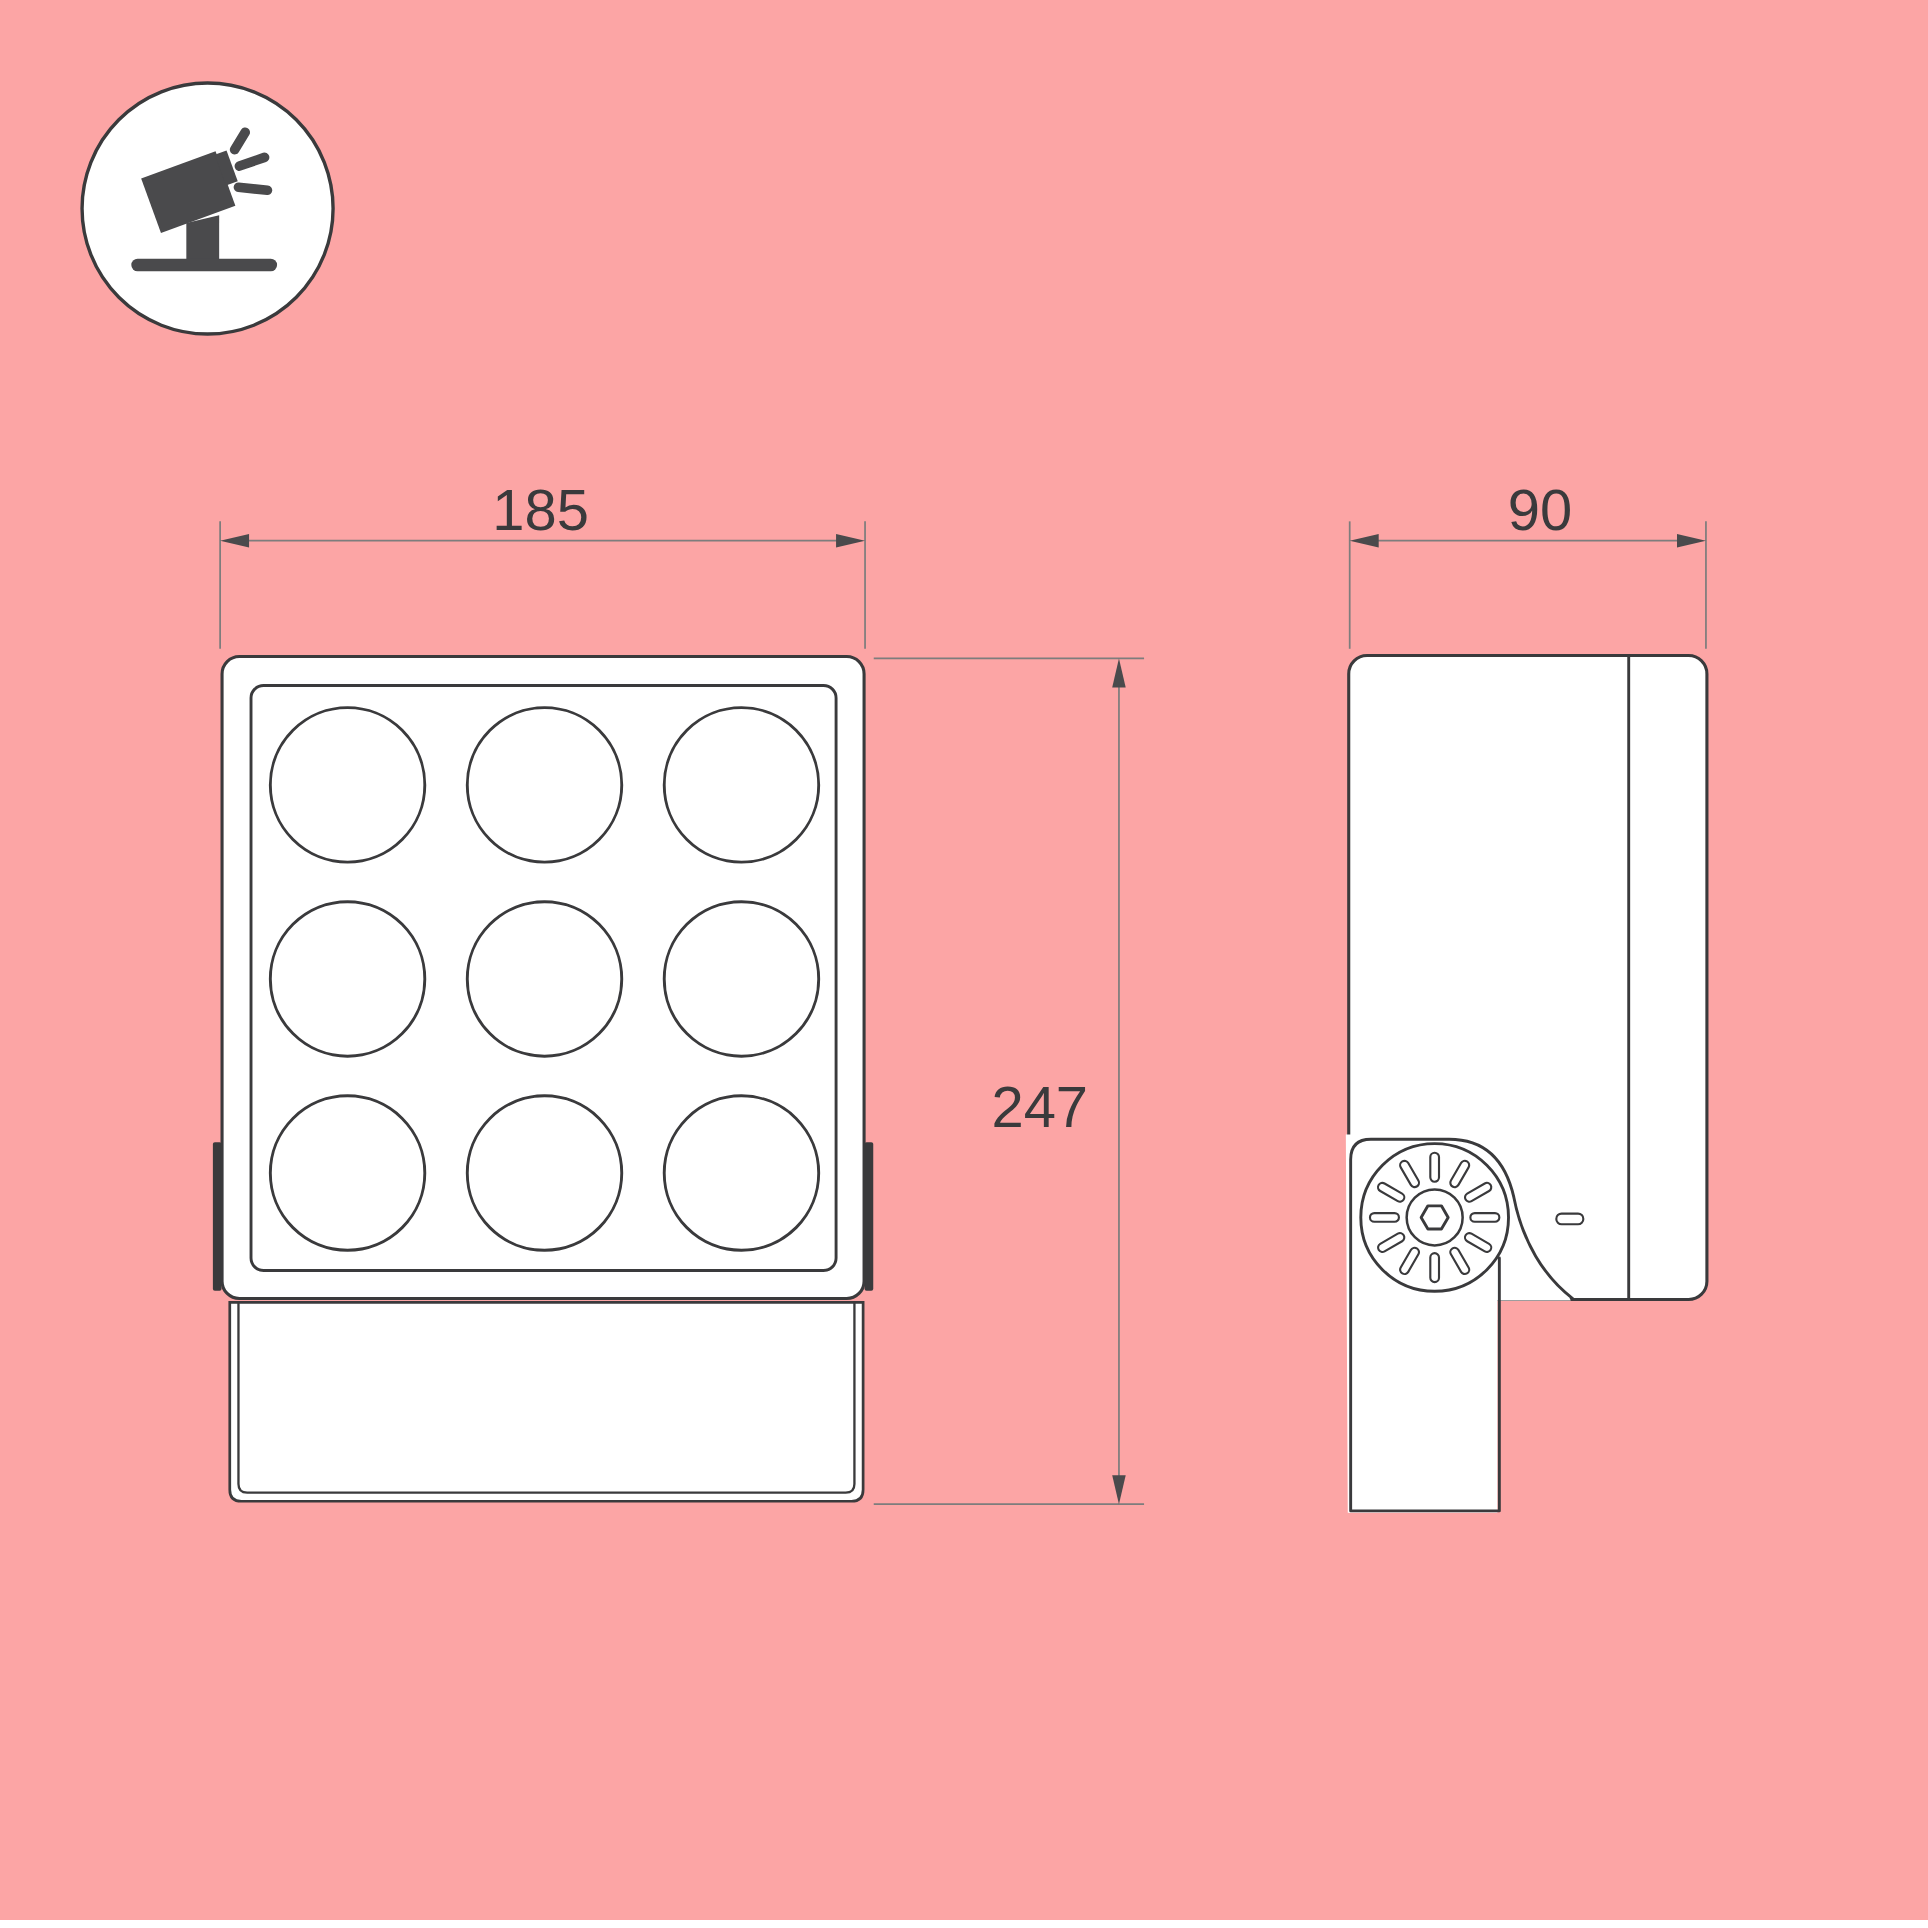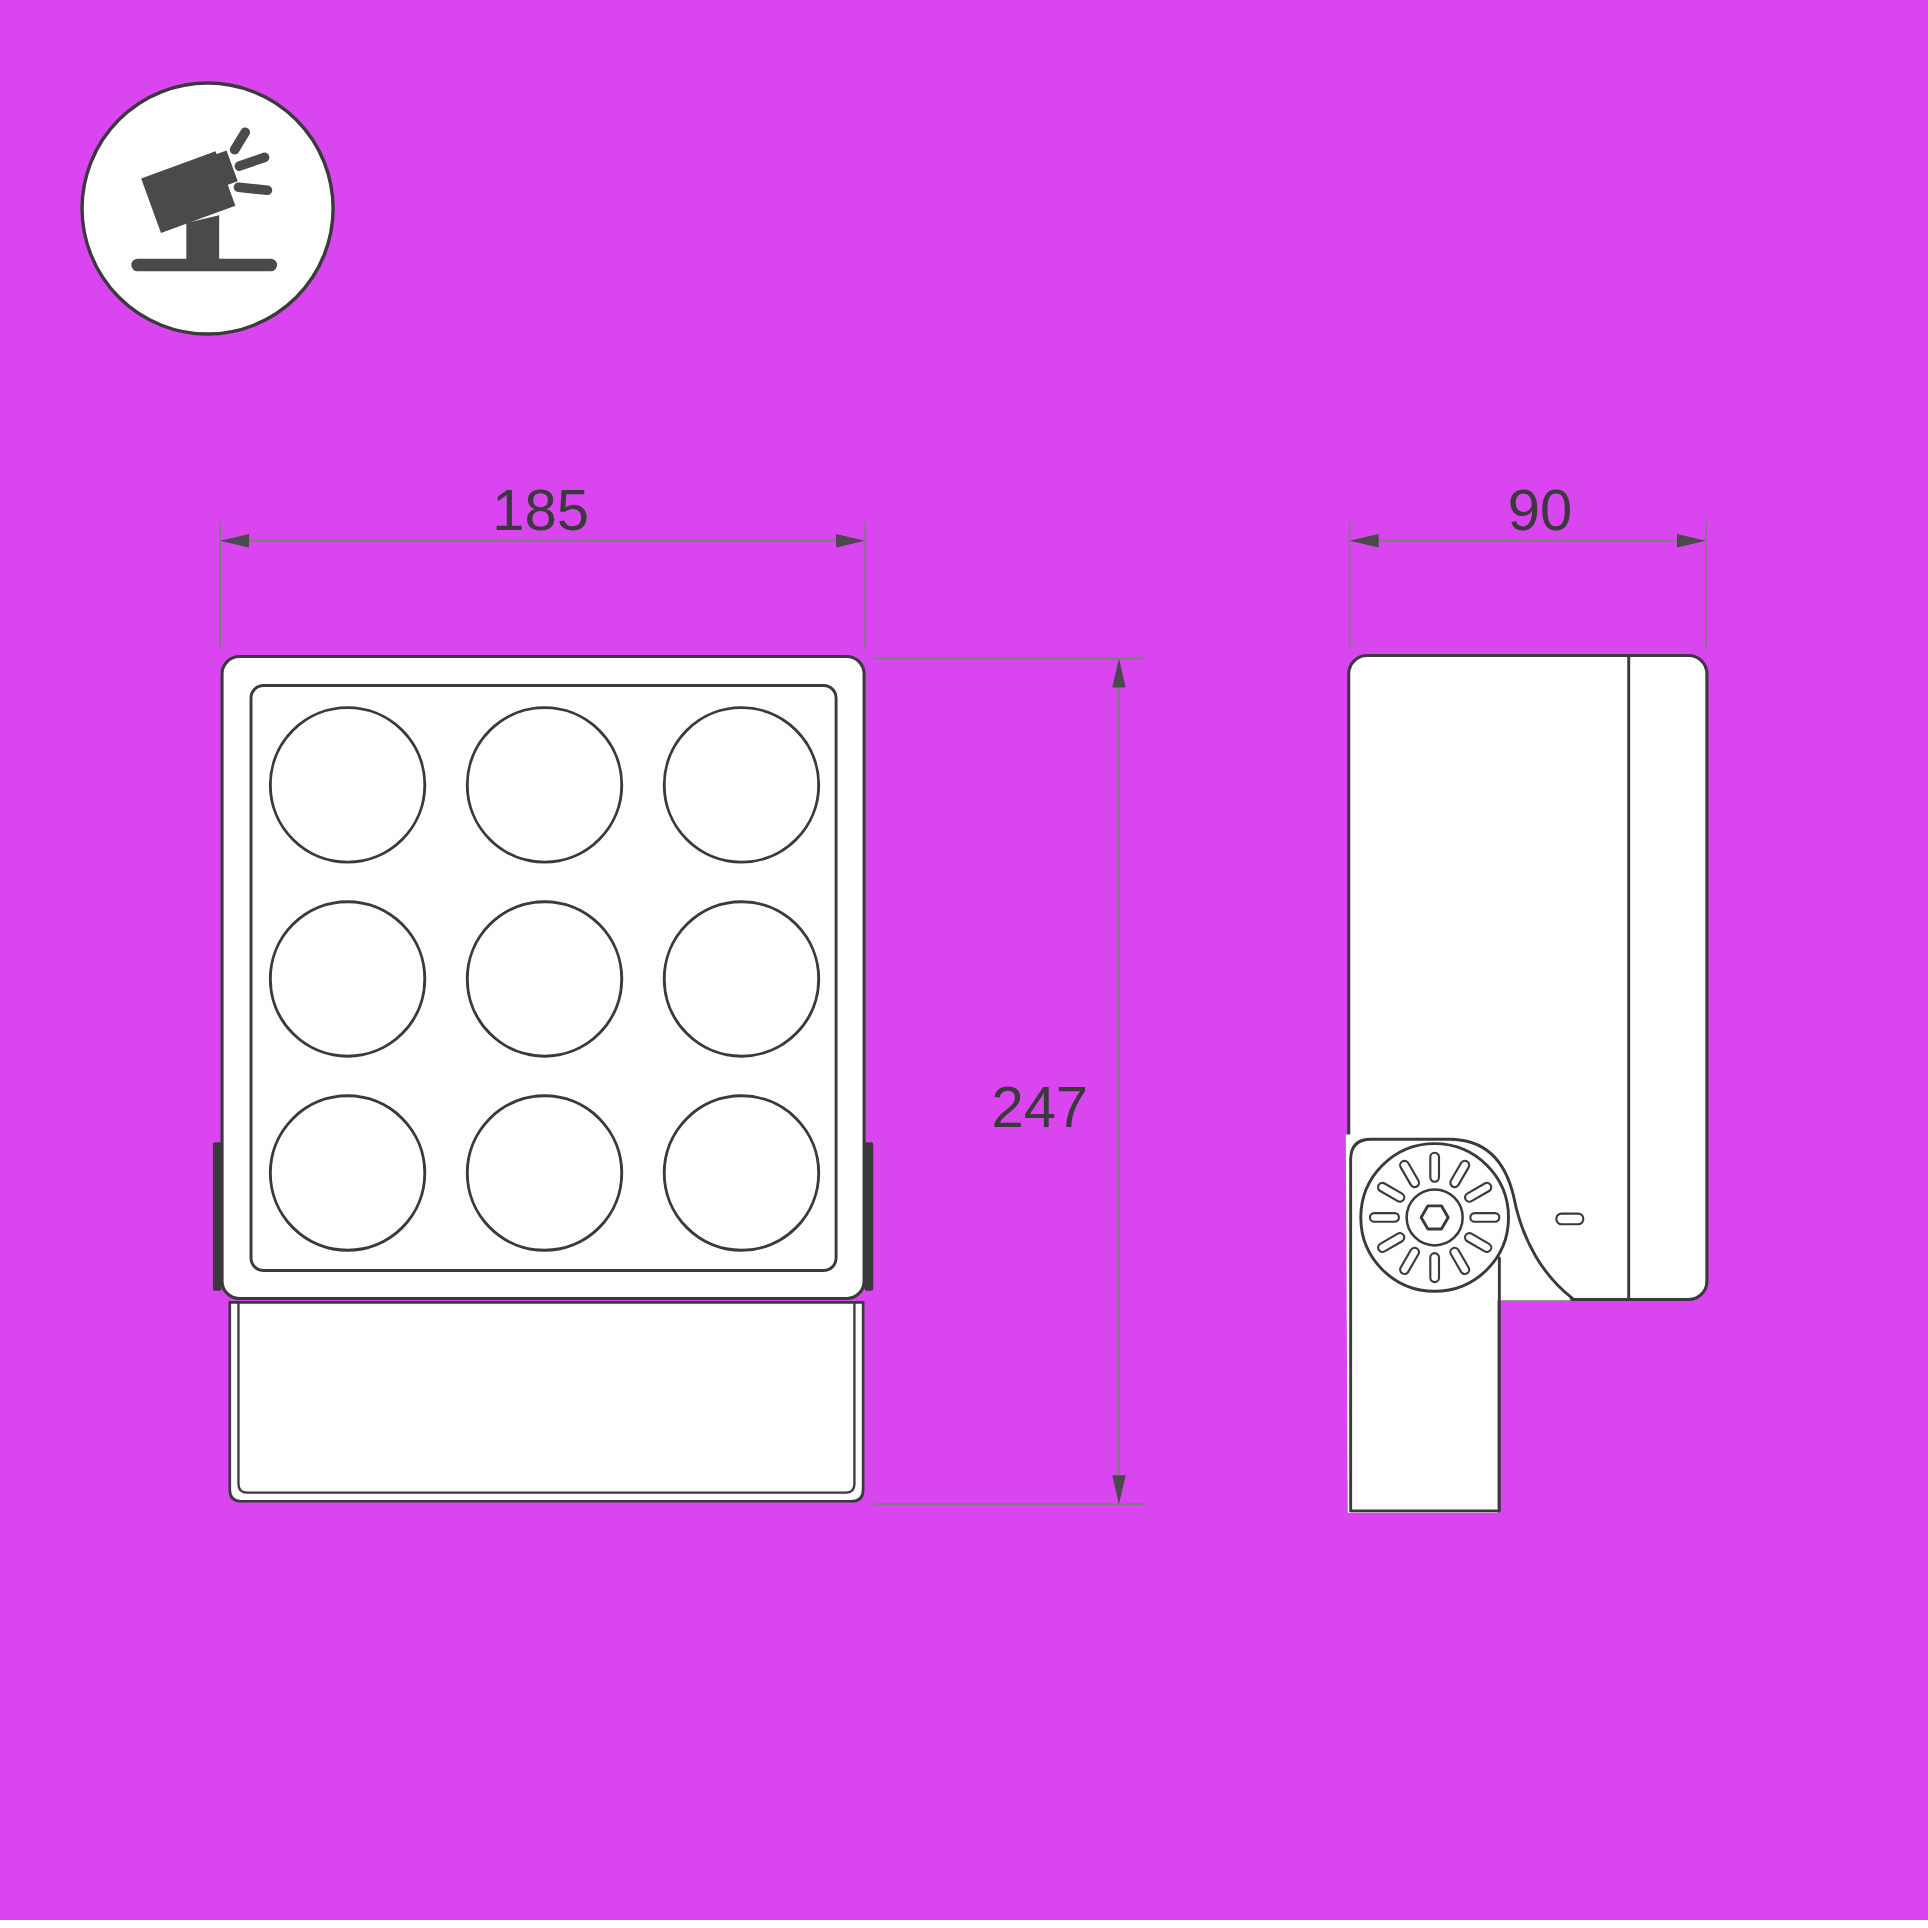--- a/index.html
+++ b/index.html
@@ -7,21 +7,21 @@
     padding: 0;
     background: #ffffff;
     width: 1928px;
     height: 1928px;
     font-family: "Liberation Sans", sans-serif;
   }
   #stage {
     position: relative;
     width: 1928px;
     height: 1920px;
-    background: #d946ef;
+    background: #fca5a5;
     overflow: hidden;
   }
   svg { display: block; }
   .dim-text {
     font-family: "Liberation Sans", "DejaVu Sans", sans-serif;
     font-size: 60px;
     fill: #3a3a3c;
   }
 </style>
 </head>

